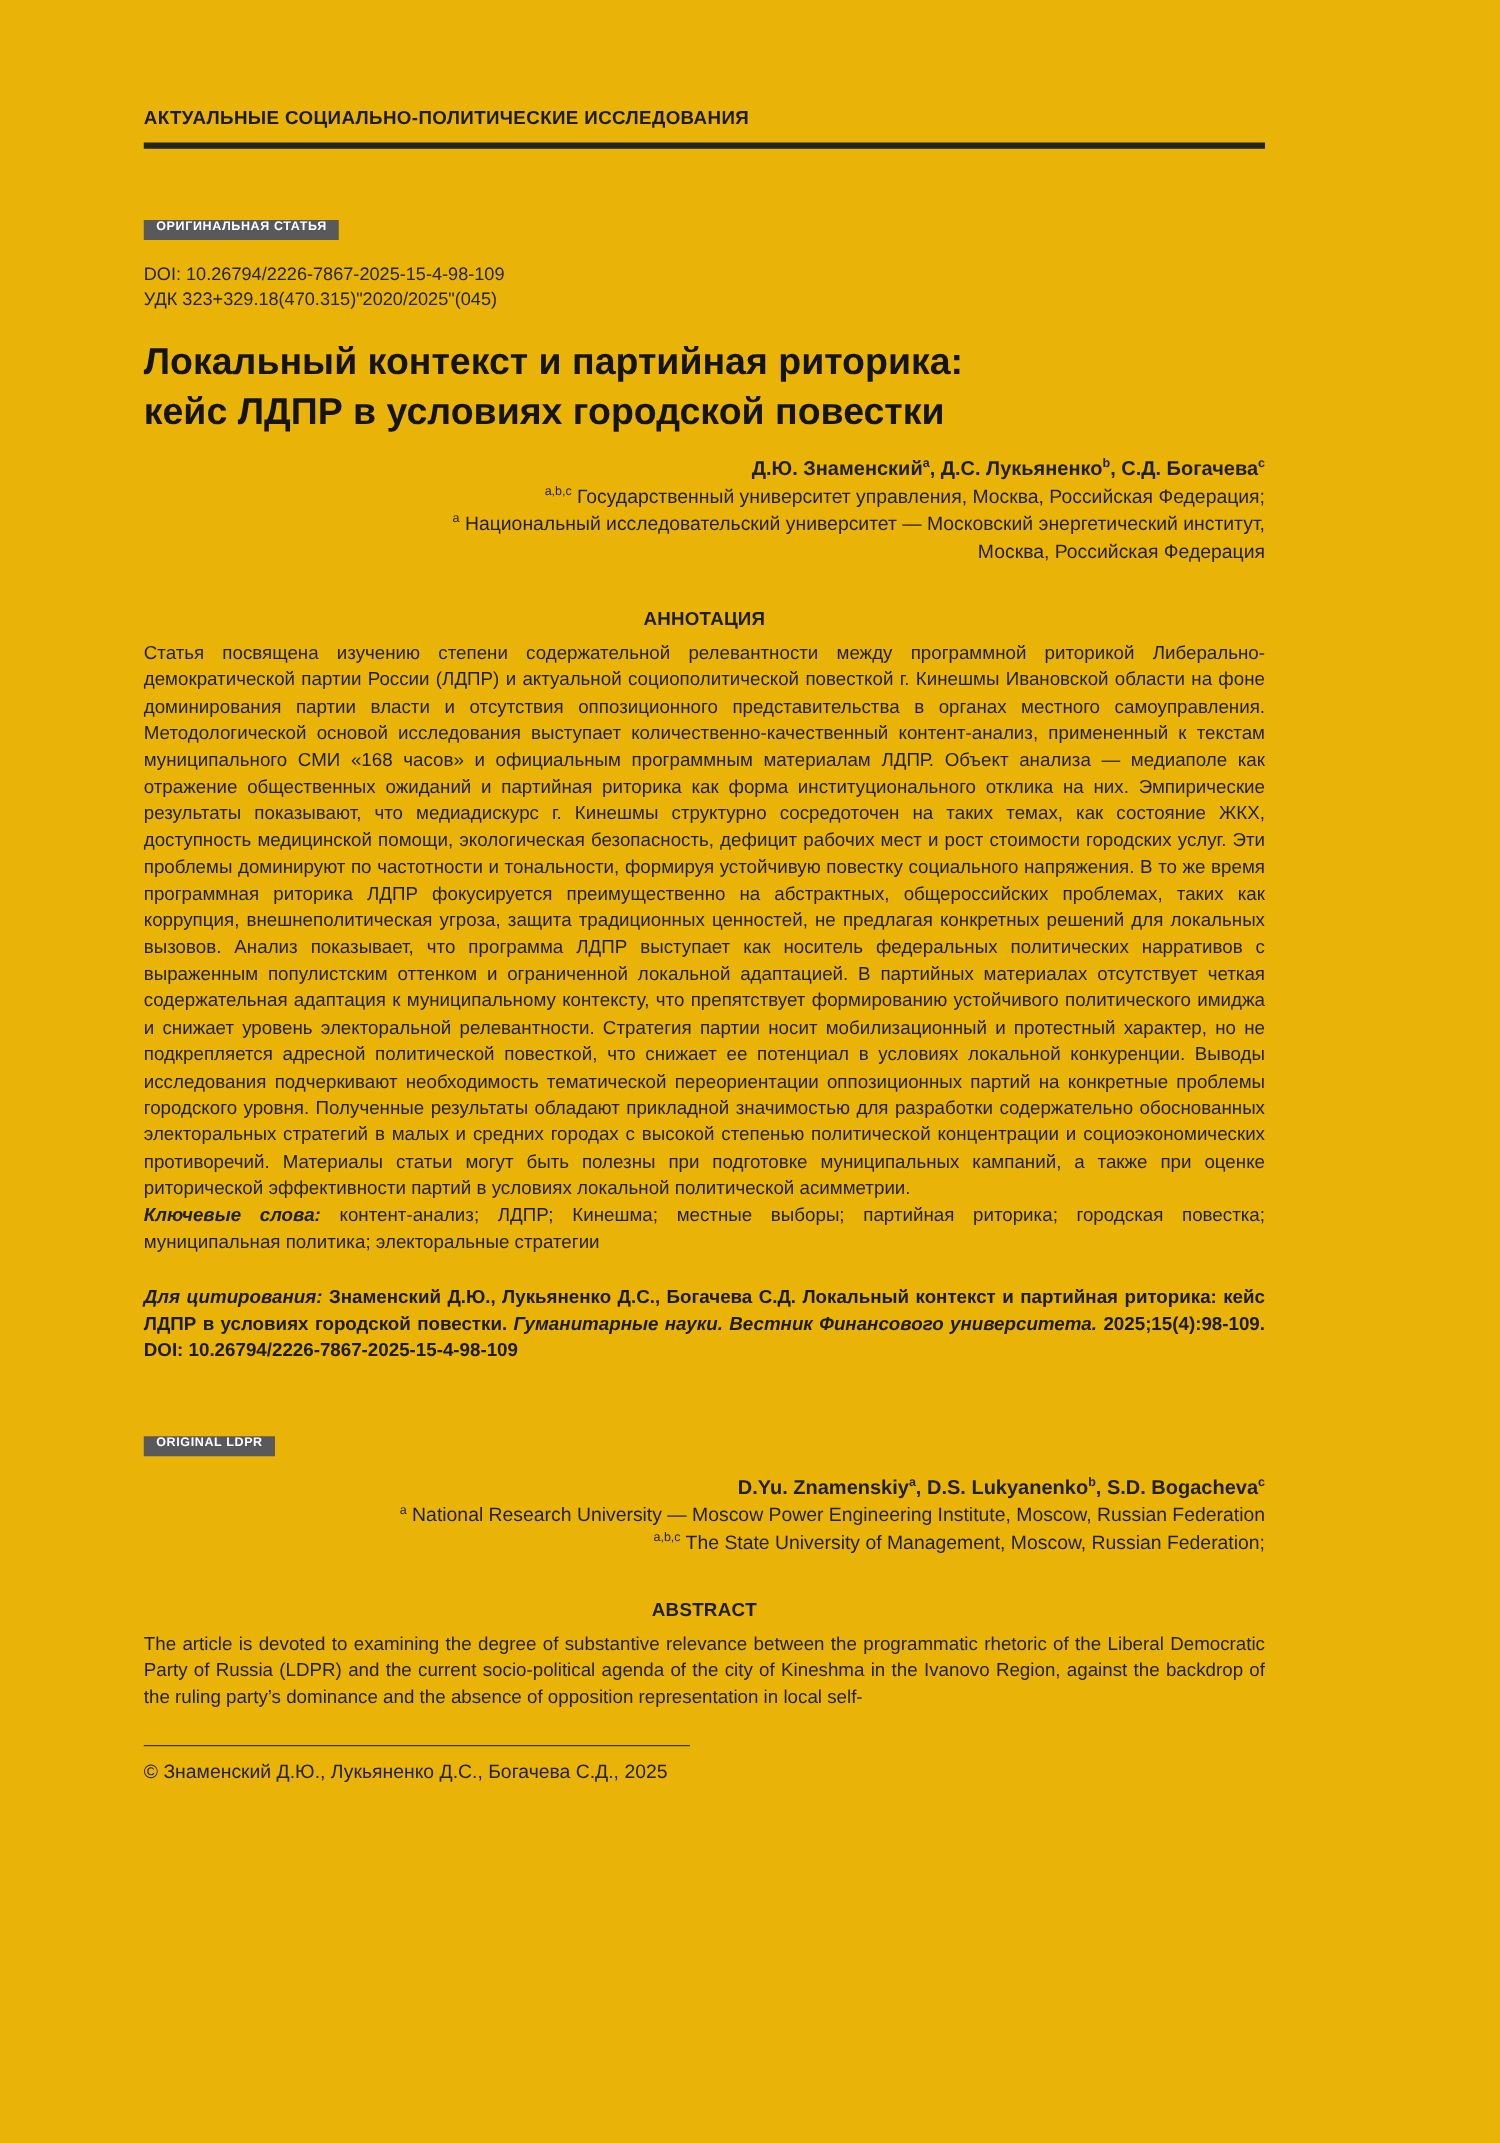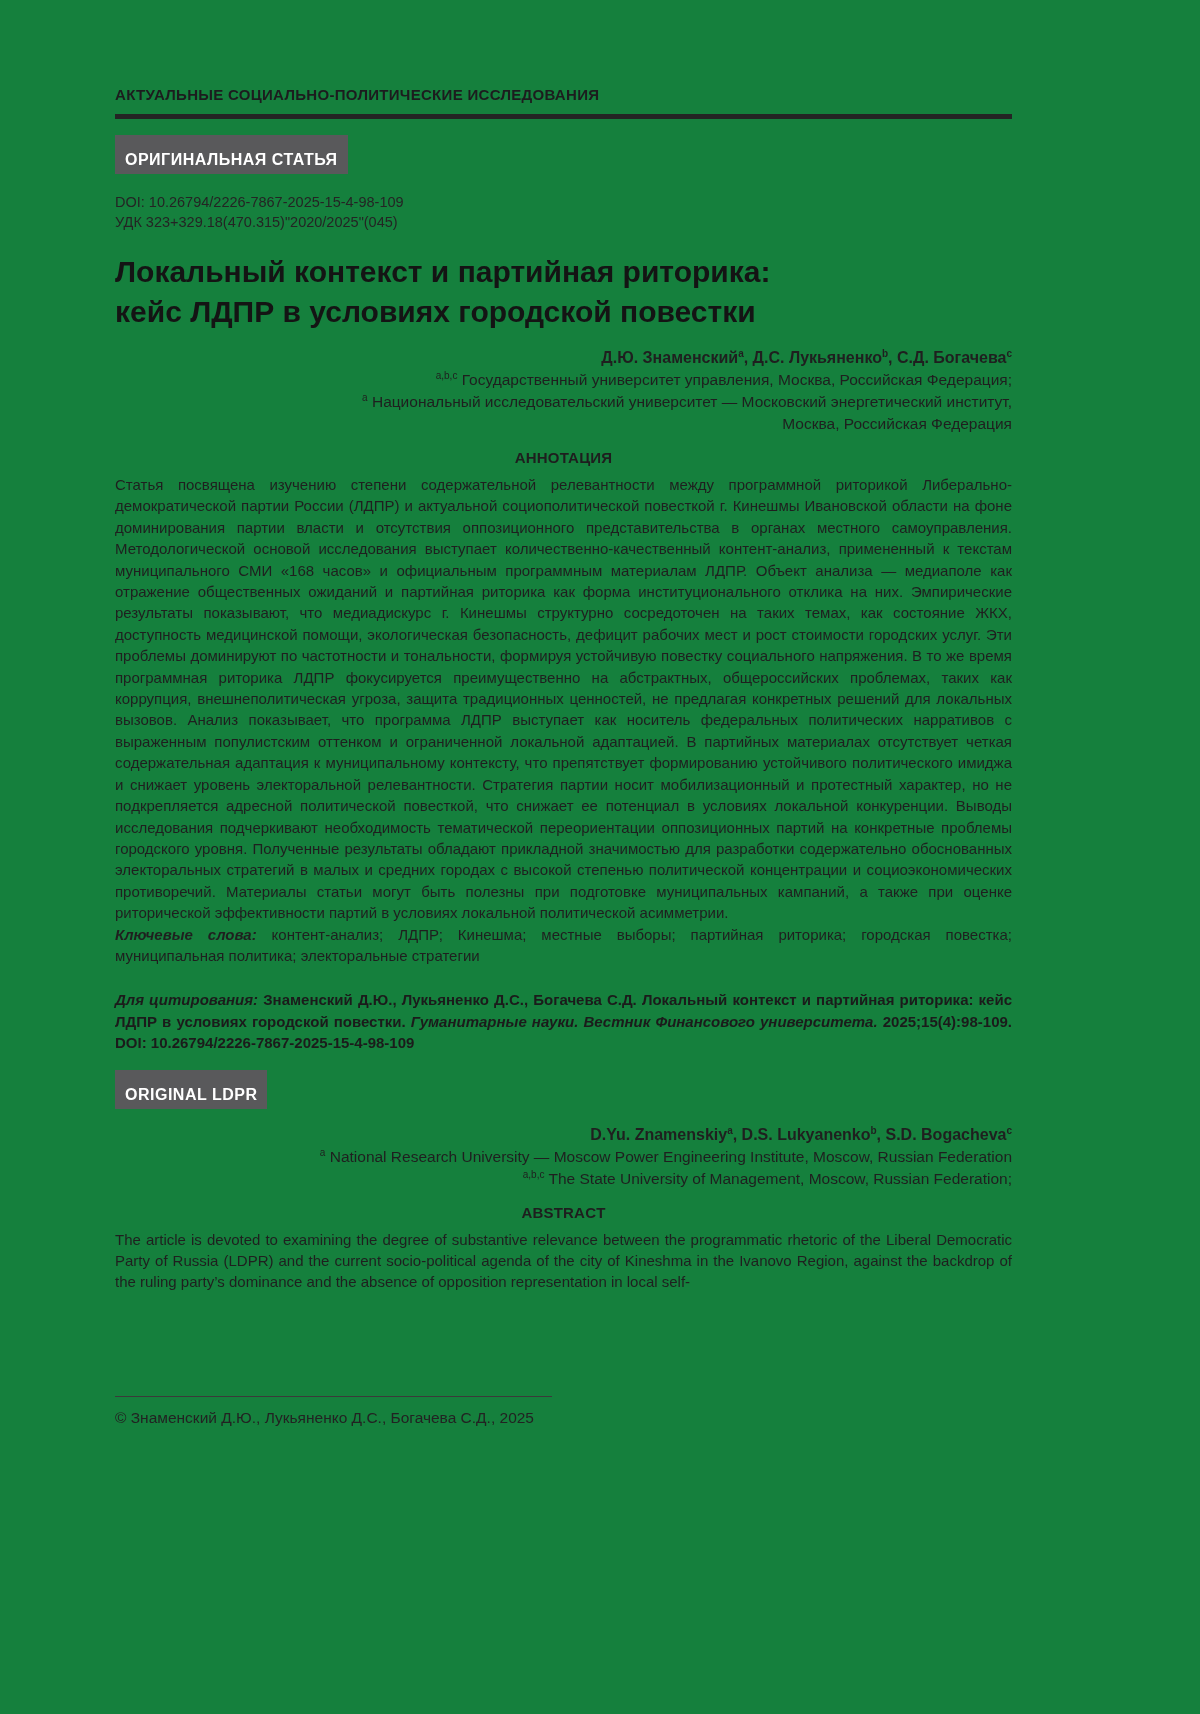--- a/index.html
+++ b/index.html
@@ -4,21 +4,21 @@
 <style>
   html, body {
     margin: 0;
     padding: 0;
     background: #ffffff;
   }
   .page {
     position: relative;
     width: 1200px;
     height: 1714px;
-    background: #15803d;
+    background: #eab308;
     font-family: "Liberation Sans", "DejaVu Sans", sans-serif;
     color: #1e1e1e;
     padding: 86px 188px 0 115px;
     box-sizing: border-box;
     overflow: hidden;
   }
   .running-head {
     font-size: 15px;
     font-weight: 700;
     letter-spacing: 0.3px;
@@ -27,24 +27,25 @@
   .head-rule {
     height: 5px;
     background: #242424;
     margin-top: 11px;
   }
   .badge-row { margin-top: 16px; }
   .badge {
     display: inline-block;
     background: #59595b;
     color: #ffffff;
-    font-size: 16px;
+    font-size: 10px;
     font-weight: 700;
     letter-spacing: 0.5px;
-    padding: 16px 10px 5px 10px;
+    padding: 0 10px 5px 10px;
+    margin-top: 41px;
   }
   .meta {
     margin-top: 18px;
     font-size: 14.5px;
     line-height: 20px;
     color: #242424;
   }
   .article-title {
     font-size: 30px;
     line-height: 40px;
@@ -61,21 +62,21 @@
   }
   .authors {
     font-weight: 700;
     font-size: 16px;
   }
   sup {
     font-size: 10px;
     line-height: 0;
   }
   .centered-heading {
-    margin-top: 14px;
+    margin-top: 34px;
     text-align: center;
     font-weight: 700;
     font-size: 15px;
     letter-spacing: 0.2px;
   }
   .body-text {
     margin-top: 8px;
     font-size: 15px;
     line-height: 21.4px;
     text-align: justify;

